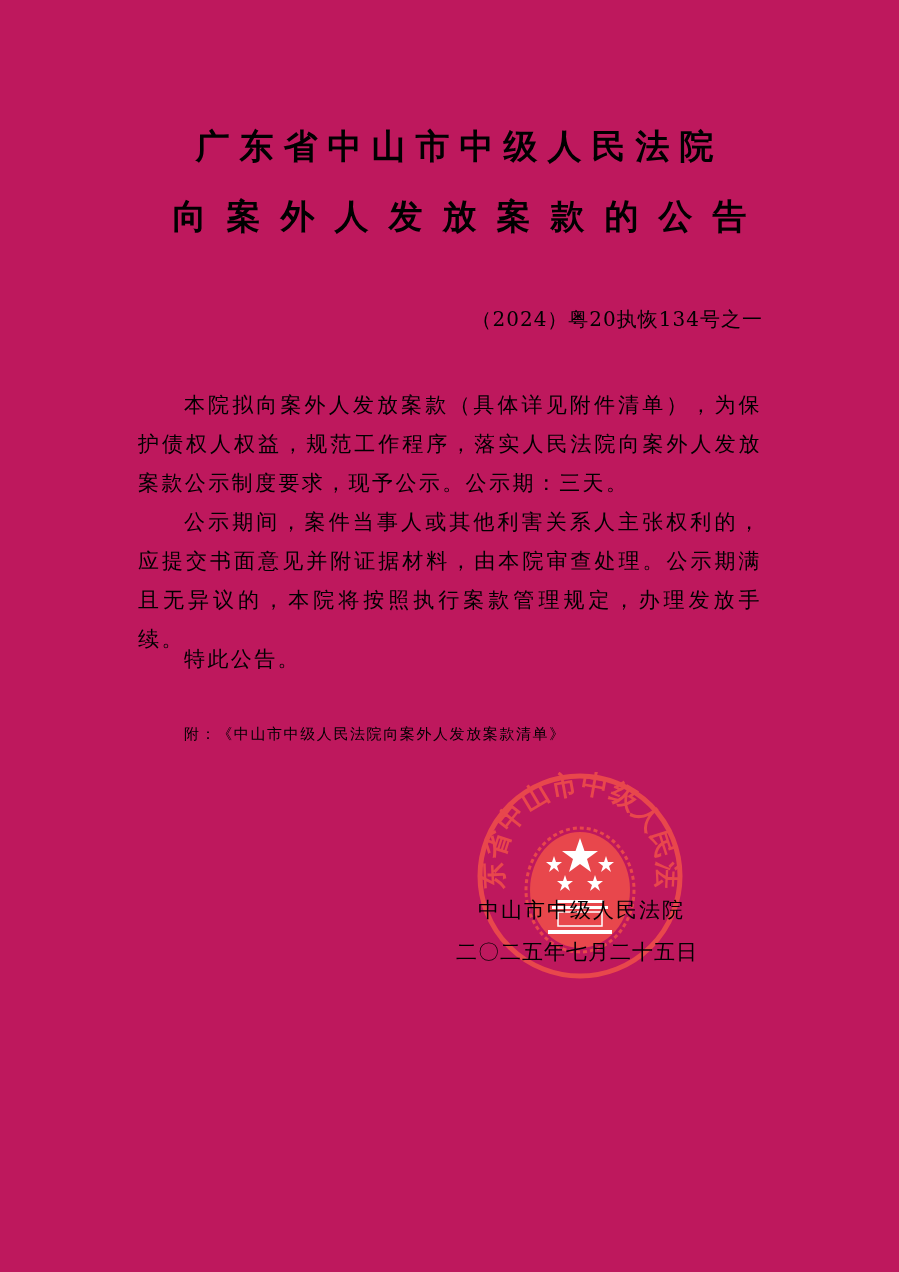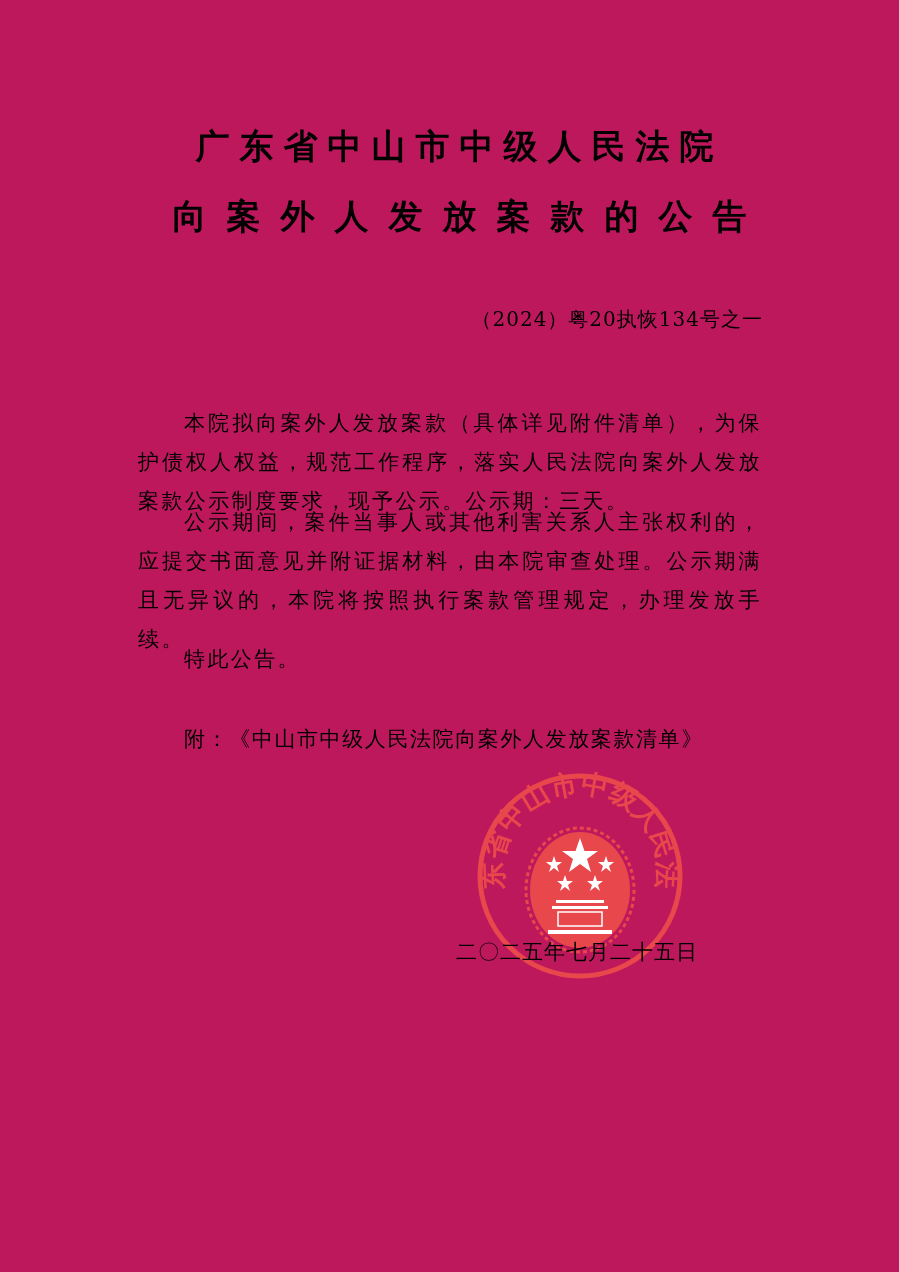--- a/index.html
+++ b/index.html
@@ -57,28 +57,28 @@
       font-size: 21px;
       line-height: 39px;
       letter-spacing: 2.4px;
       text-align: justify;
       font-family: "DejaVu Serif", "Liberation Serif", serif;
     }
     .para {
       margin: 0;
       text-indent: 46px;
     }
-    .p1 { top: 404px; }
+    .p1 { top: 386px; }
     .p2 { top: 503px; }
     .p3 { top: 640px; }
     .attachment {
       position: absolute;
       top: 725px;
       left: 184px;
-      font-size: 21px;
+      font-size: 15px;
       letter-spacing: 1.6px;
       font-family: "DejaVu Serif", "Liberation Serif", serif;
     }
     .seal {
       position: absolute;
       left: 476px;
       top: 772px;
       width: 208px;
       height: 208px;
     }
@@ -143,15 +143,16 @@
       <polygon points="89,103 91,109 97,109 92,113 94,119 89,115 84,119 86,113 81,109 87,109" fill="#ffffff"></polygon>
       <polygon points="119,103 121,109 127,109 122,113 124,119 119,115 114,119 116,113 111,109 117,109" fill="#ffffff"></polygon>
 
       <rect x="80" y="128" width="48" height="3" fill="#ffffff"></rect>
       <rect x="76" y="134" width="56" height="3" fill="#ffffff"></rect>
       <rect x="82" y="140" width="44" height="14" fill="none" stroke="#ffffff" stroke-width="1.5"></rect>
       <rect x="72" y="158" width="64" height="4" fill="#ffffff"></rect>
     </svg>
   </div>
 
+  <div class="signature">中山市中级人民法院</div>
   <div class="date">二〇二五年七月二十五日</div>
 
 </div>
 
 </body></html>

